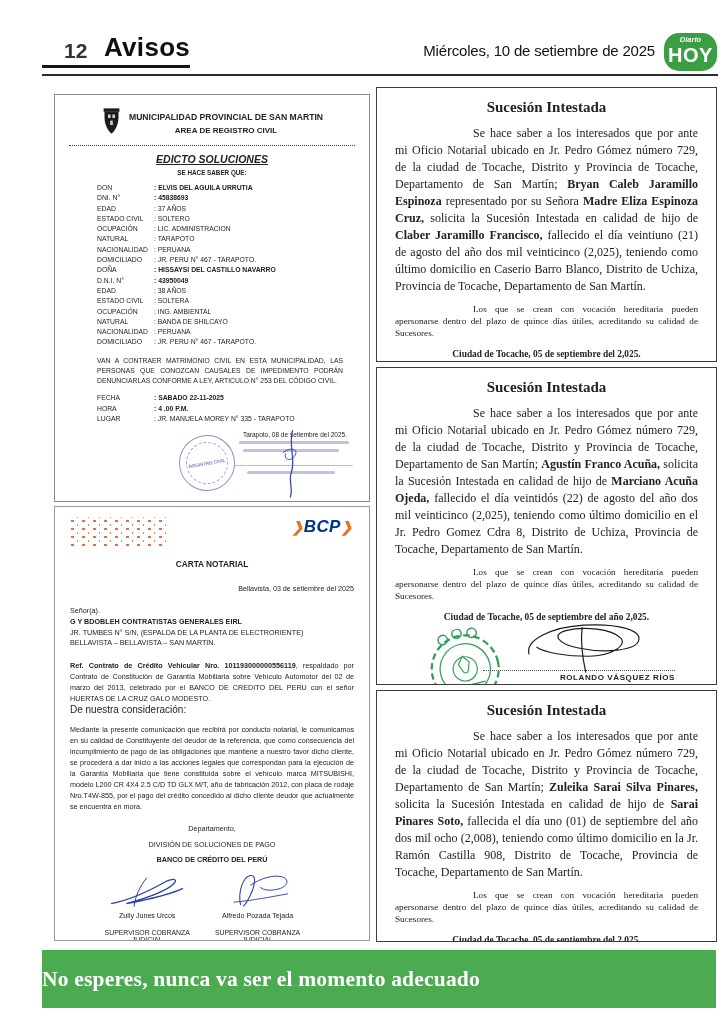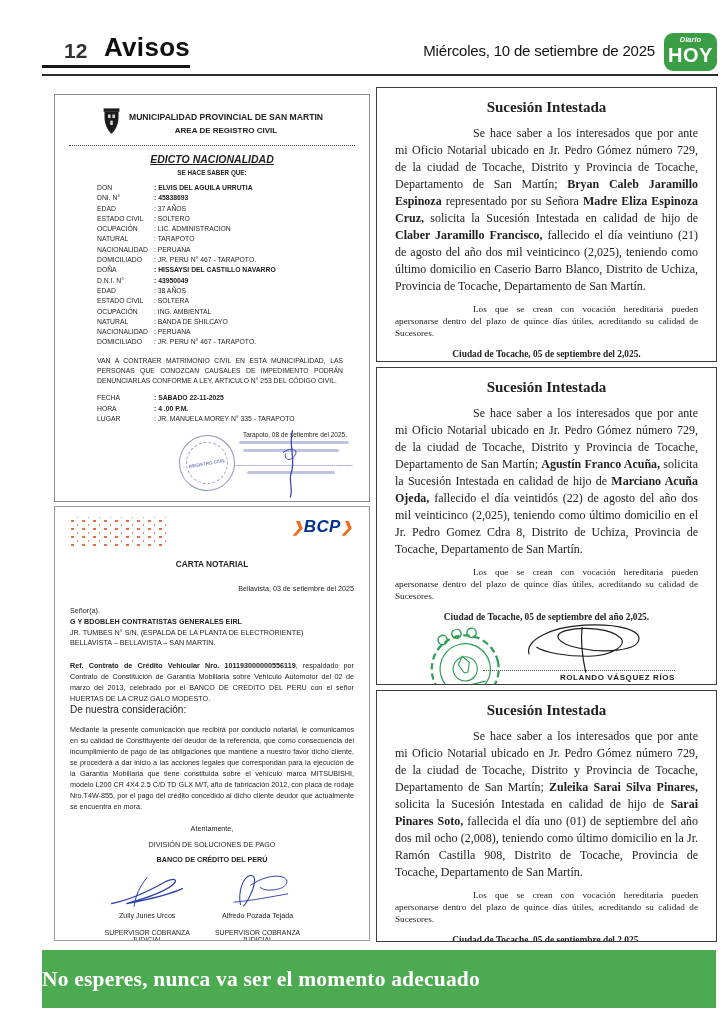--- a/index.html
+++ b/index.html
@@ -5,21 +5,21 @@
   html,body{margin:0;padding:0}
   body{width:723px;height:1024px;background:#fff;position:relative;
        font-family:"Liberation Sans",sans-serif;color:#222;overflow:hidden}
 
   
   .pageno{position:absolute;left:64px;top:39px;font-size:21px;font-weight:700;color:#333}
   .section-title{position:absolute;left:104px;top:32px;font-size:26px;font-weight:800;color:#101010;letter-spacing:.3px}
   .section-underline{position:absolute;left:42px;top:65px;width:148px;height:3px;background:#161616}
   .header-rule{position:absolute;left:42px;top:74px;width:676px;height:2px;background:#2b2b2b}
   .header-date{position:absolute;right:68px;top:42px;font-size:15px;color:#111;letter-spacing:-.2px}
-  .hoy-logo{position:absolute;left:664px;top:33px;width:53px;height:38px;background:#3b9d44;border-radius:9px;
+  .hoy-logo{position:absolute;left:664px;top:33px;width:53px;height:38px;background:#3b9d44;border-radius:15px;
             color:#fff;text-align:center;line-height:1}
   .hoy-top{font-size:7.5px;font-weight:700;font-style:italic;padding-top:3px}
   .hoy-main{font-size:20px;font-weight:800;letter-spacing:.5px;margin-top:1px}
 
   
   .box{position:absolute;background:#fff;border:1px solid #8a8a8a;overflow:hidden}
   #edicto-box{left:54px;top:94px;width:314px;height:406px}
   #carta-box{left:54px;top:506px;width:314px;height:433px;border-color:#9a9a9a}
   .right-col{position:absolute;left:376px;top:87px;width:341px;display:flex;flex-direction:column;gap:5px}
   .suc-box{border:1.5px solid #3c3c3c;background:#fff;display:flex;flex-direction:column;overflow:hidden;
@@ -120,21 +120,21 @@
         <rect x="13" y="7" width="3" height="4" fill="#fff" opacity=".8"></rect>
         <rect x="10.5" y="14" width="3" height="5" fill="#fff" opacity=".8"></rect>
       </svg>
     </span>
     <div class="ed-org">
       <div class="ed-org1">MUNICIPALIDAD PROVINCIAL DE SAN MARTIN</div>
       <div class="ed-org2">AREA DE REGISTRO CIVIL</div>
     </div>
   </div>
   <div class="dotline"></div>
-  <div class="ed-title">EDICTO NACIONALIDAD</div>
+  <div class="ed-title">EDICTO SOLUCIONES</div>
   <div class="ed-sub">SE HACE SABER QUE:</div>
 
   <div class="fields">
 
       <div class="frow">
         <span class="fl">DON</span>
         <span class="fv">: ELVIS DEL AGUILA URRUTIA</span>
       </div>
 
       <div class="frow">
@@ -263,21 +263,21 @@
       <div class="addr-name">G Y BDOBLEH CONTRATISTAS GENERALES EIRL</div>
       <div>JR. TUMBES N° S/N, (ESPALDA DE LA PLANTA DE ELECTRORIENTE)</div>
       <div>BELLAVISTA – BELLAVISTA – SAN MARTIN.</div>
     </div>
 
     <div class="ref"><span style="font-weight: 700;">Ref. Contrato de Crédito Vehicular Nro. 101193000000556119</span><span>, respaldado por Contrato de Constitución de Garantía Mobiliaria sobre Vehículo Automotor del 02 de marzo del 2013, celebrado por el BANCO DE CREDITO DEL PERU con el señor HUERTAS DE LA CRUZ GALO MODESTO.</span></div>
     <div class="consid">De nuestra consideración:</div>
     <div class="carta-body">Mediante la presente comunicación que recibirá por conducto notarial, le comunicamos en su calidad de Constituyente del deudor de la referencia, que como consecuencia del incumplimiento de pago de las obligaciones que mantiene a nuestro favor dicho cliente, se procederá a dar inicio a las acciones legales que correspondan para la ejecución de la Garantía Mobiliaria que tiene constituida sobre el vehículo marca MITSUBISHI, modelo L200 CR 4X4 2.5 C/D TD GLX M/T, año de fabricación 2012, con placa de rodaje Nro.T4W-855, por el pago del crédito concedido al dicho cliente deudor que actualmente se encuentra en mora.</div>
 
     <div class="close-block">
-      <div>Atentamente,</div>
+      <div>Departamento,</div>
       <div>DIVISIÓN DE SOLUCIONES DE PAGO</div>
       <div class="bank">BANCO DE CRÉDITO DEL PERÚ</div>
     </div>
 
     <div class="signers">
       <div class="signer">
         <svg viewBox="0 0 110 55" width="104">
           <path d="M8 44 C30 40 60 26 78 16 C90 10 96 12 90 18 C80 28 50 38 28 44 C60 38 85 32 102 24" stroke="#2a3eae" stroke-width="1.6" fill="none"></path>
           <path d="M55 10 C45 22 40 34 38 48" stroke="#2a3eae" stroke-width="1.3" fill="none"></path>
         </svg>

